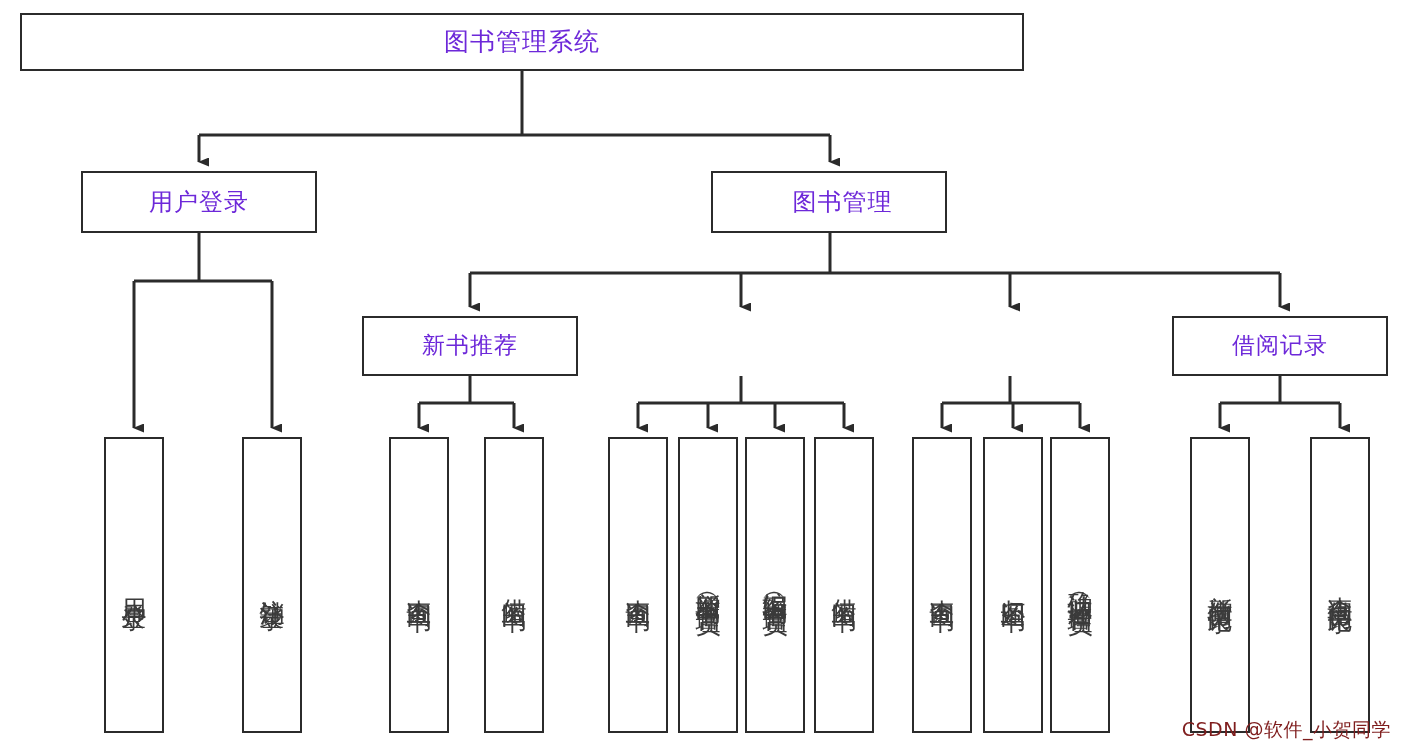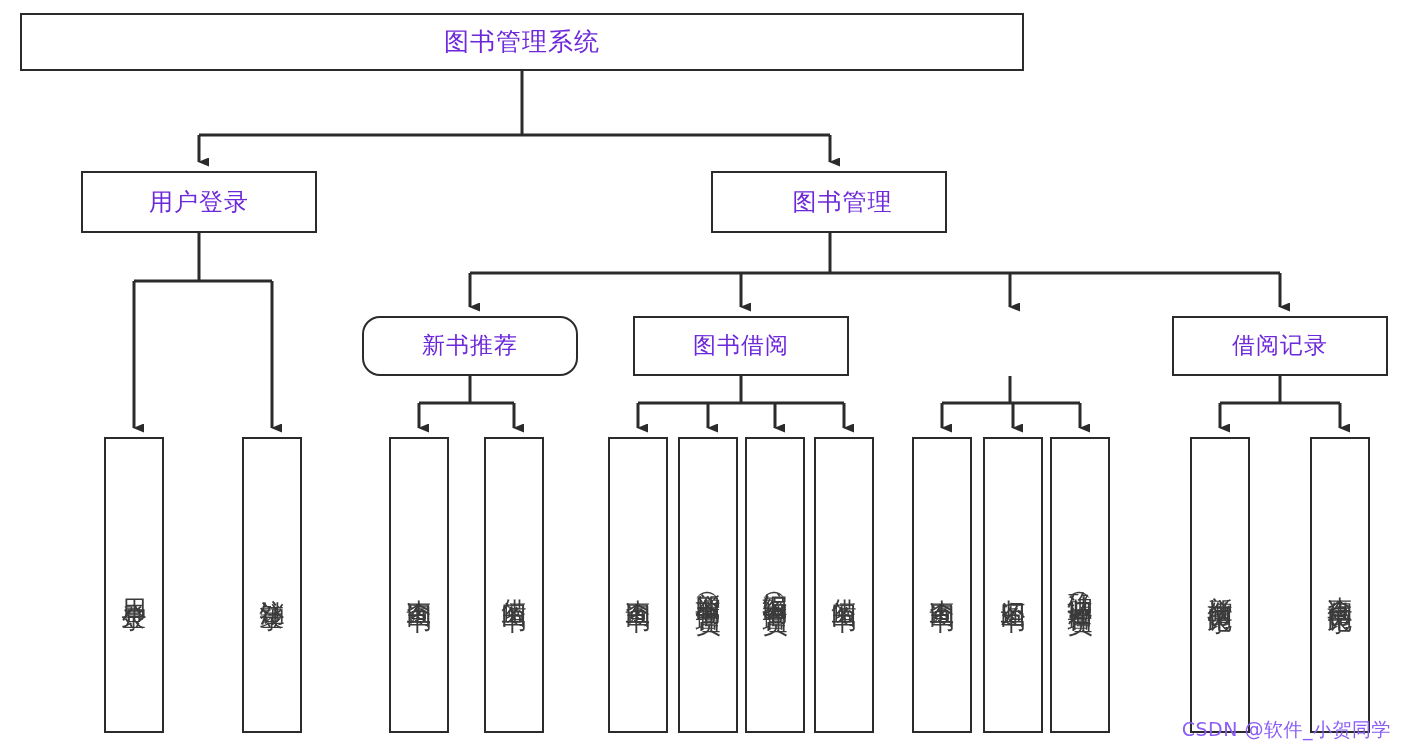--- a/index.html
+++ b/index.html
@@ -42,21 +42,21 @@
     line-height:1.08;
     letter-spacing:3px;
     text-align:center;
     white-space:nowrap;
     user-select:none;
   }
   #watermark{
     position:absolute;
     right:14px;bottom:4px;
     font-size:19px;
-    color:#8b5cf6;
+    color:#7f1d1d;
     letter-spacing:0.5px;
     user-select:none;
     pointer-events:none;
     white-space:nowrap;
   }
 </style>
 </head>
 <body>
 
 <div id="diagram-root">
@@ -115,25 +115,22 @@
     <span class="label">图书管理系统</span>
   </div>
 
   <div class="nodebox lvl-1" id="node-l1-0" style="left: 81px; top: 171px; width: 236px; height: 62px;">
     <span class="label">用户登录</span>
   </div>
   <div class="nodebox lvl-1" id="node-l1-1" style="left: 711px; top: 171px; width: 236px; height: 62px; padding-left: 27px;">
     <span class="label">图书管理</span>
   </div>
 
-  <div class="nodebox lvl-2" id="node-l2-0" style="left: 362px; top: 316px; width: 216px; height: 60px; border-radius: 18px;">
+  <div class="nodebox lvl-2" id="node-l2-0" style="left: 362px; top: 316px; width: 216px; height: 60px;">
     <span class="label">新书推荐</span>
-  </div>
-  <div class="nodebox lvl-2" id="node-l2-1" style="left: 633px; top: 316px; width: 216px; height: 60px;">
-    <span class="label">图书借阅</span>
   </div>
   <div class="nodebox lvl-2" id="node-l2-3" style="left: 1172px; top: 316px; width: 216px; height: 60px;">
     <span class="label">借阅记录</span>
   </div>
 
   <div class="leafbox" id="node-leaf-0" style="left: 104px; top: 437px; width: 60px; height: 296px;">
     <span class="label">用户登录</span>
   </div>
   <div class="leafbox" id="node-leaf-1" style="left: 242px; top: 437px; width: 60px; height: 296px;">
     <span class="label">注销登录</span>

